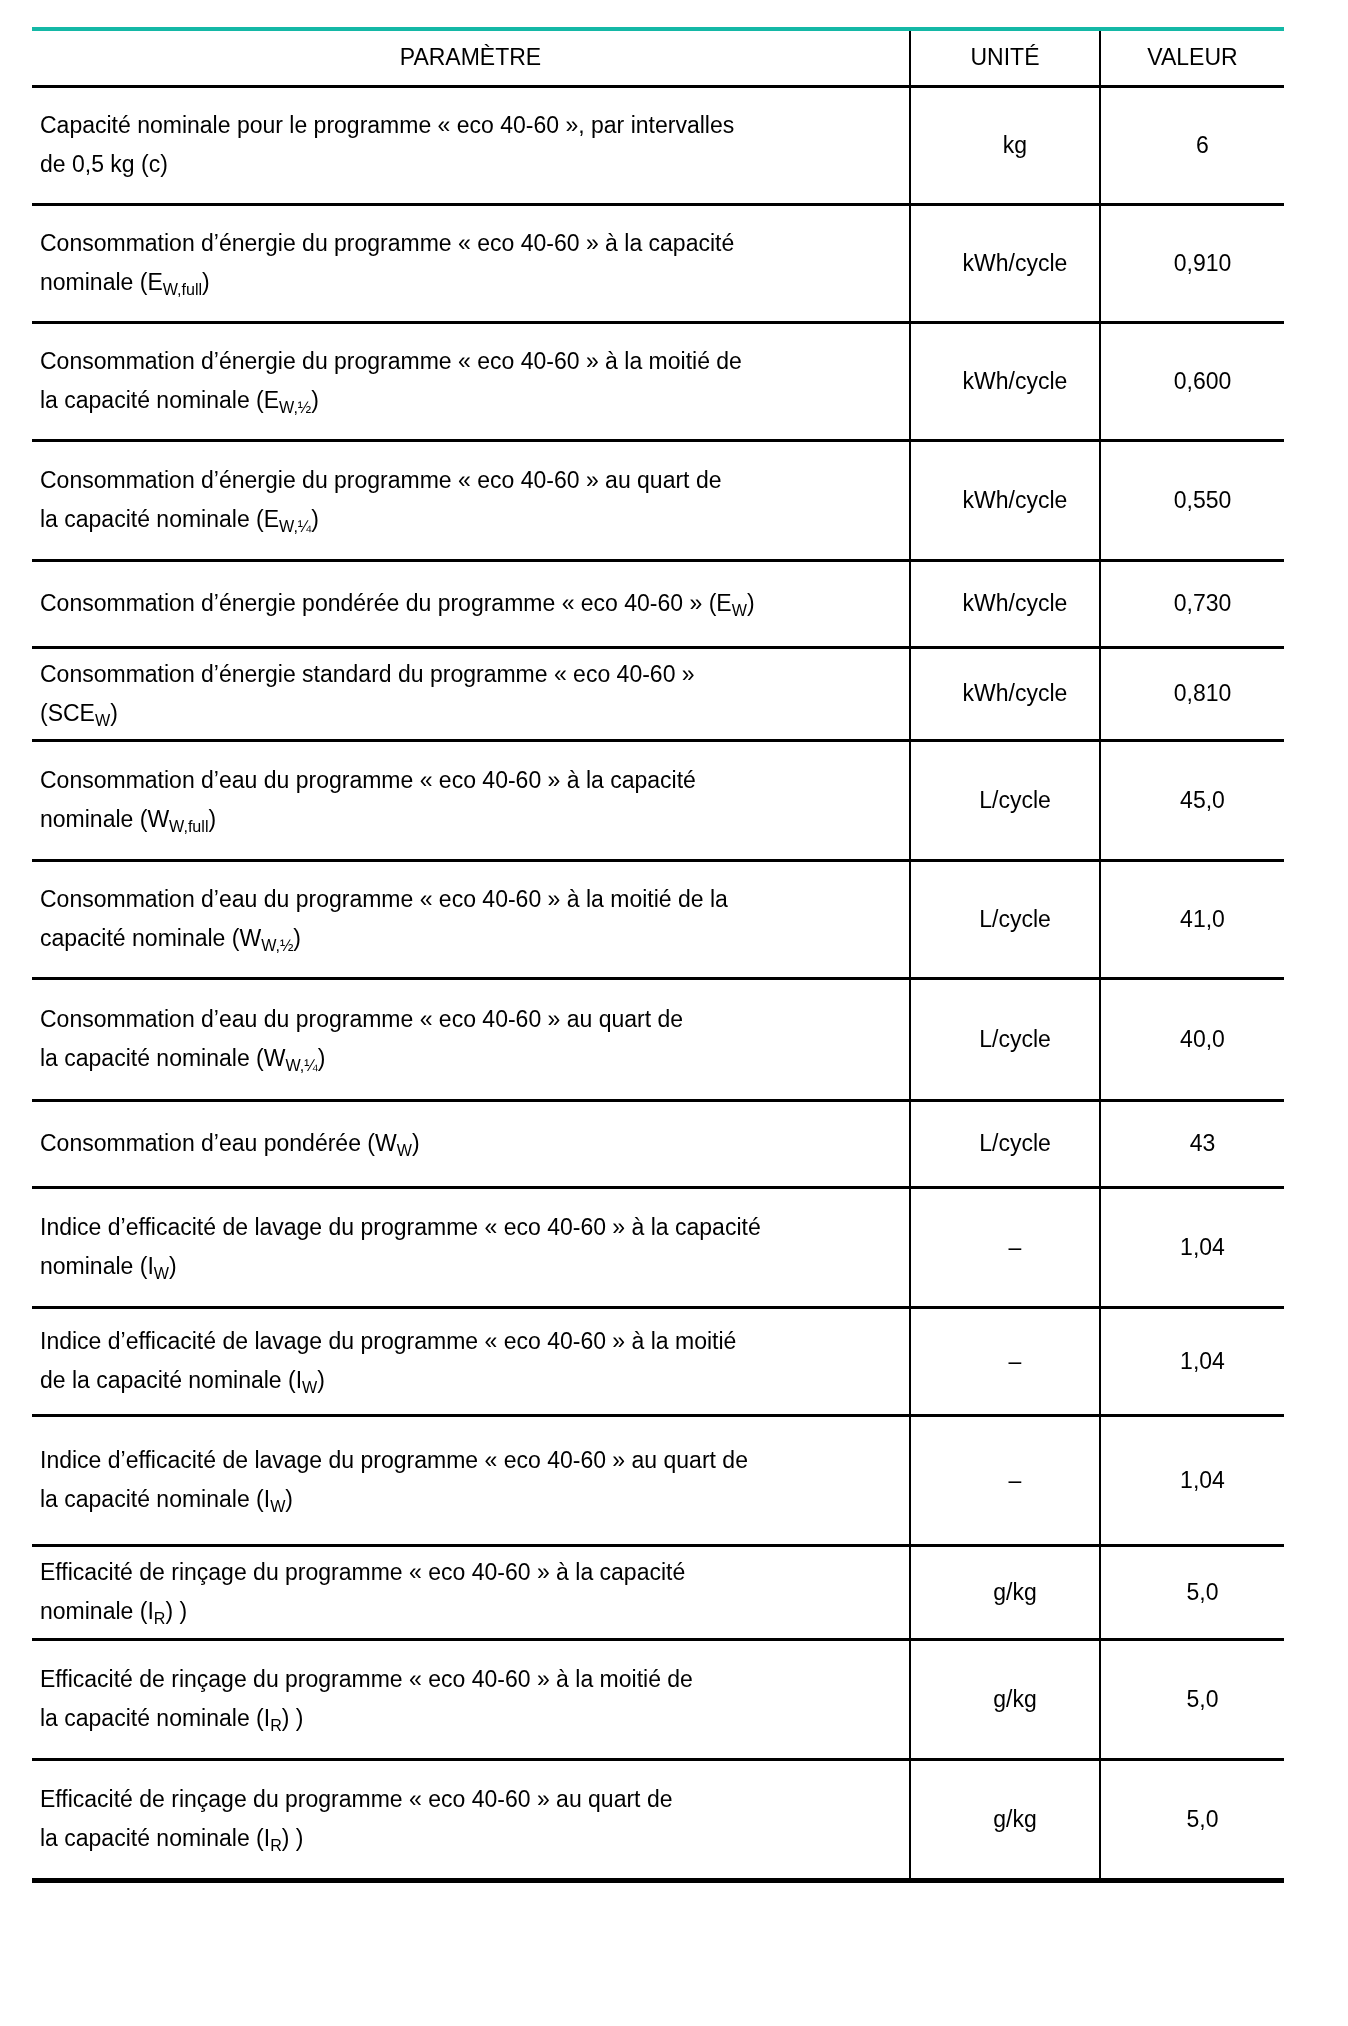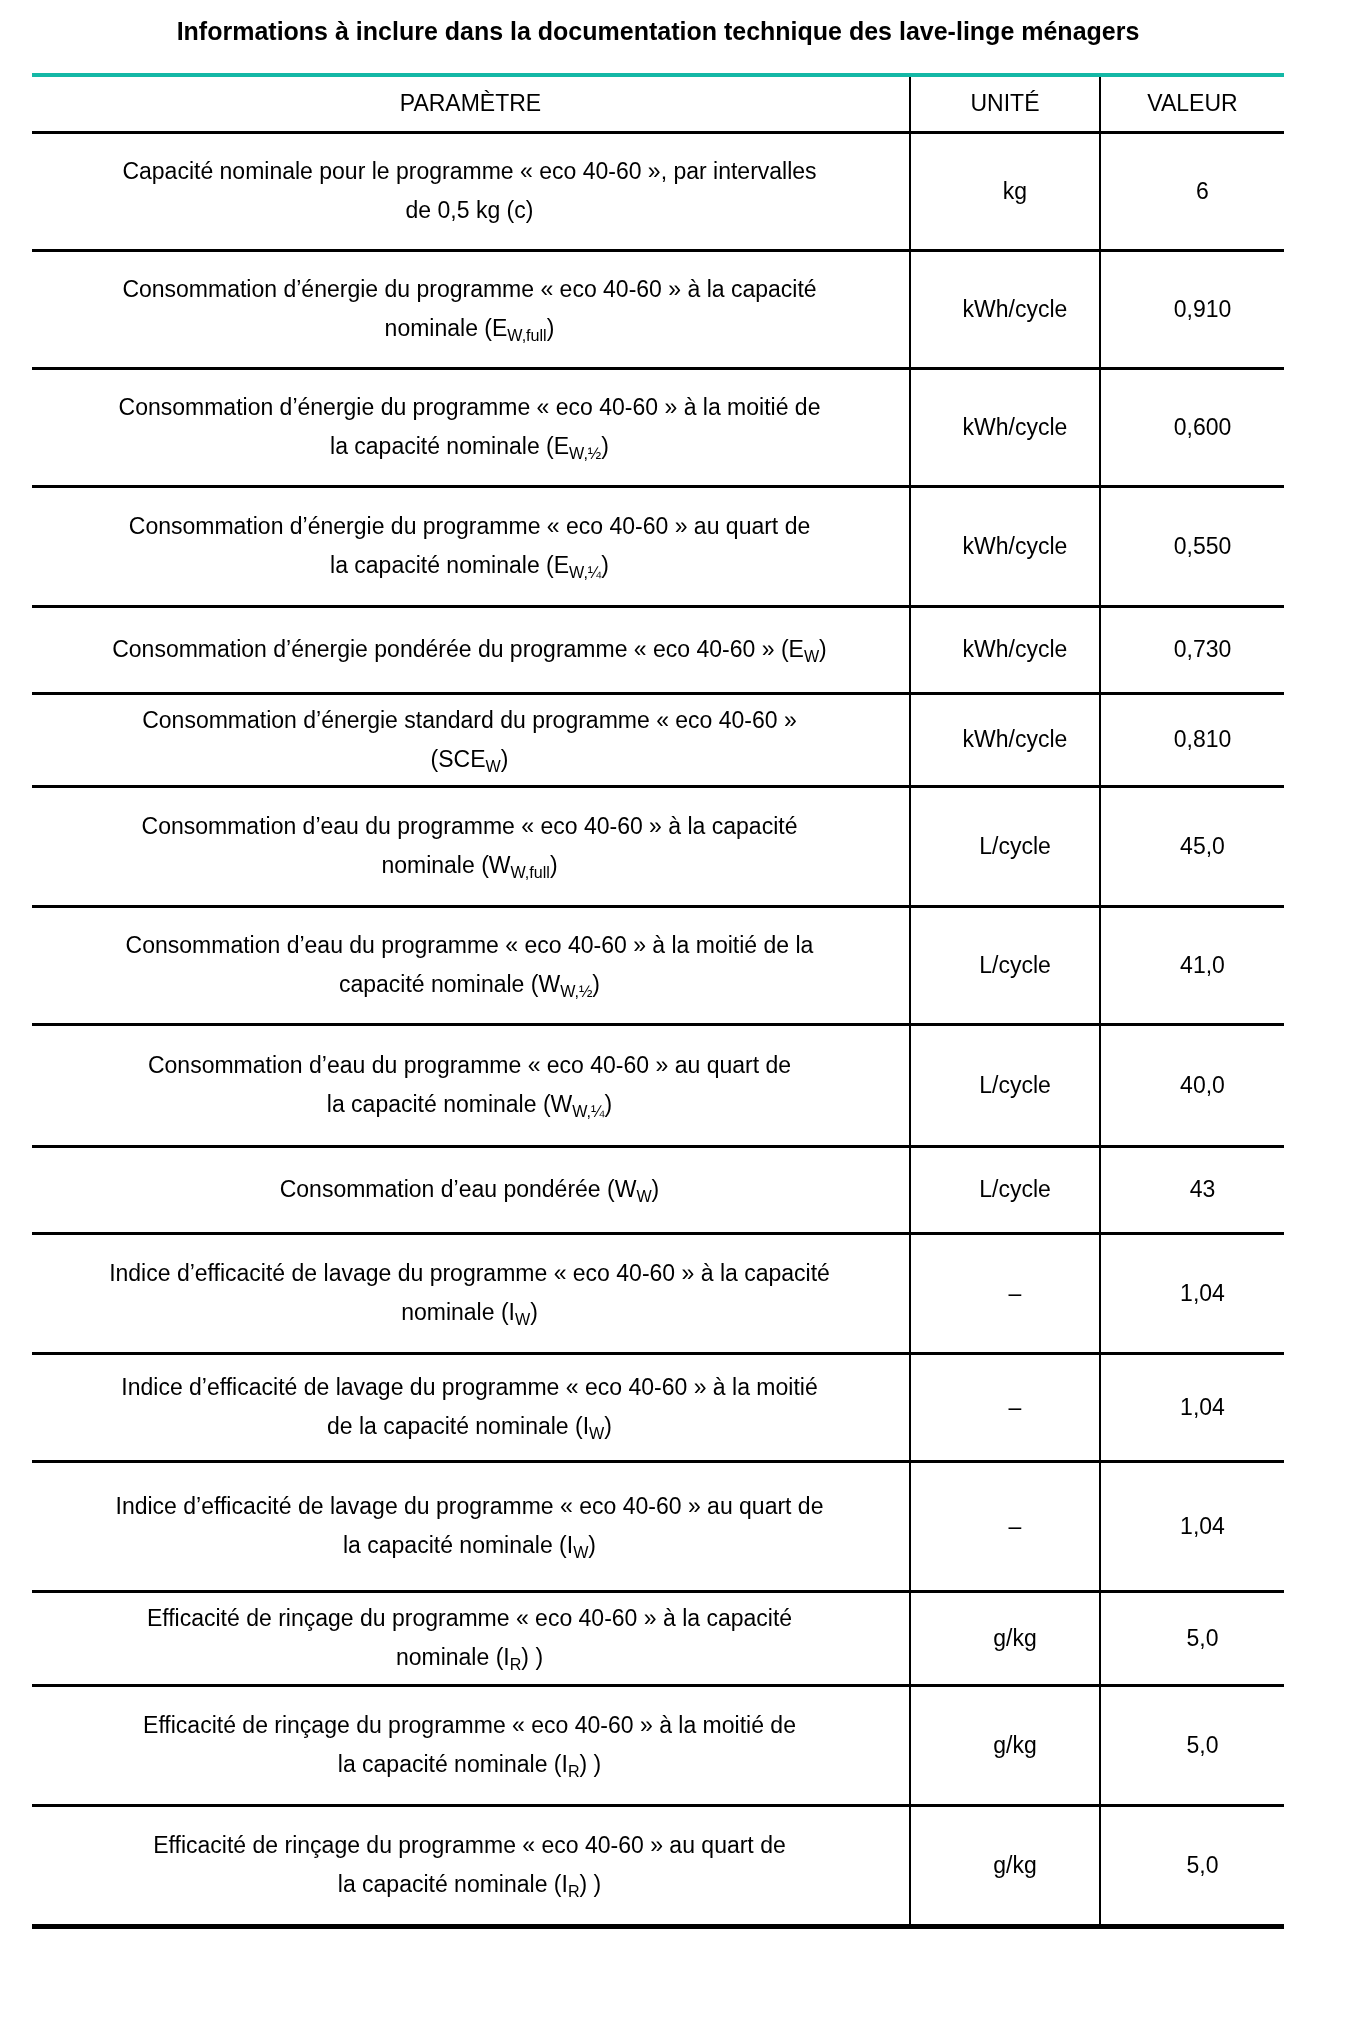--- a/index.html
+++ b/index.html
@@ -43,39 +43,38 @@
     border-top: 3px solid #000;
     vertical-align: middle;
     font-size: 23px;
     padding-left: 20px;
   }
   tbody tr:last-child td { border-bottom: 5px solid #000; }
 
   th.h-unit, th.h-value, td.unit, td.value { border-left: 2px solid #000; }
 
   td.param {
-    text-align: center;
+    text-align: left;
     padding: 6px 10px 6px 8px;
     line-height: 1.7;
   }
   td.unit, td.value { text-align: center; }
 
   sub {
     font-size: 0.7em;
     line-height: 0;
     vertical-align: -0.28em;
     letter-spacing: 0;
   }
 </style>
 </head>
 <body>
 
 <div class="page">
 
-  <div class="doc-title">Informations à inclure dans la documentation technique des lave-linge ménagers</div>
 
   <table class="spec">
     <colgroup>
       <col class="c-param">
         <col class="c-unit">
         <col class="c-value">
     </colgroup>
     <thead>
       <tr>
         <th class="h-param">PARAMÈTRE</th>

